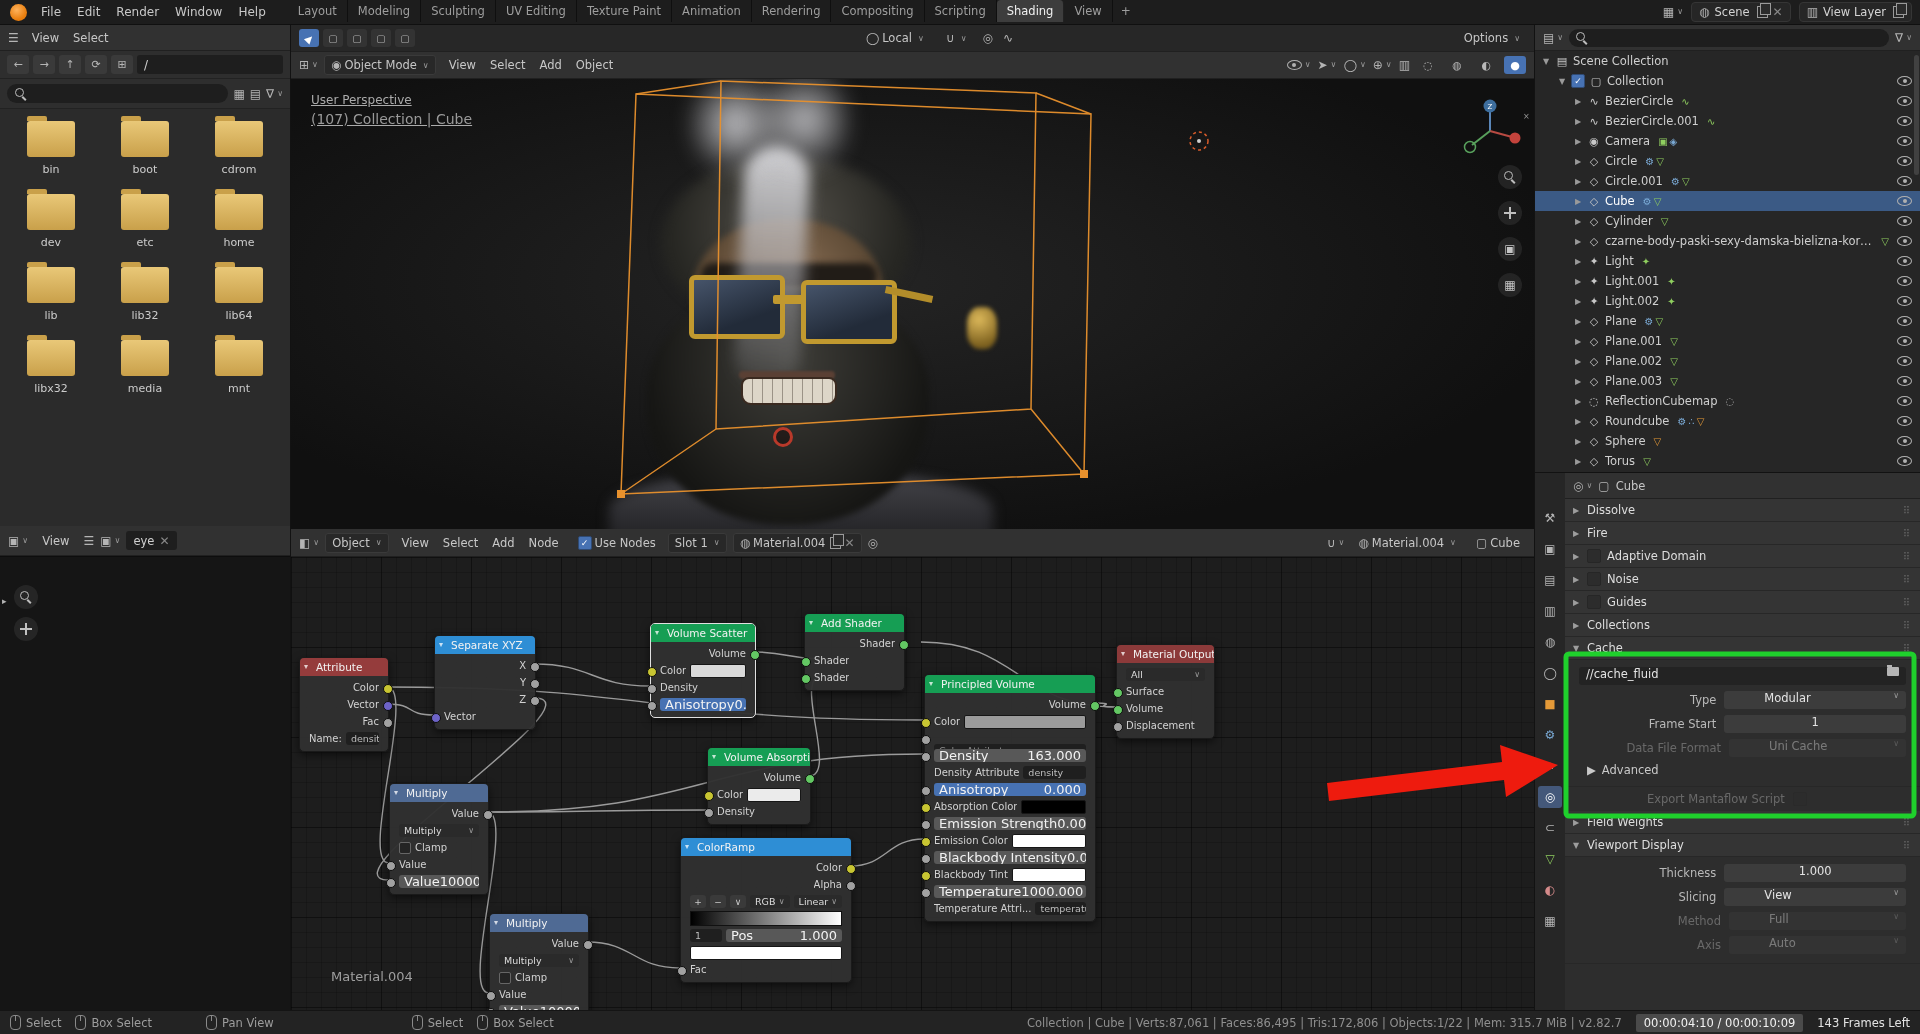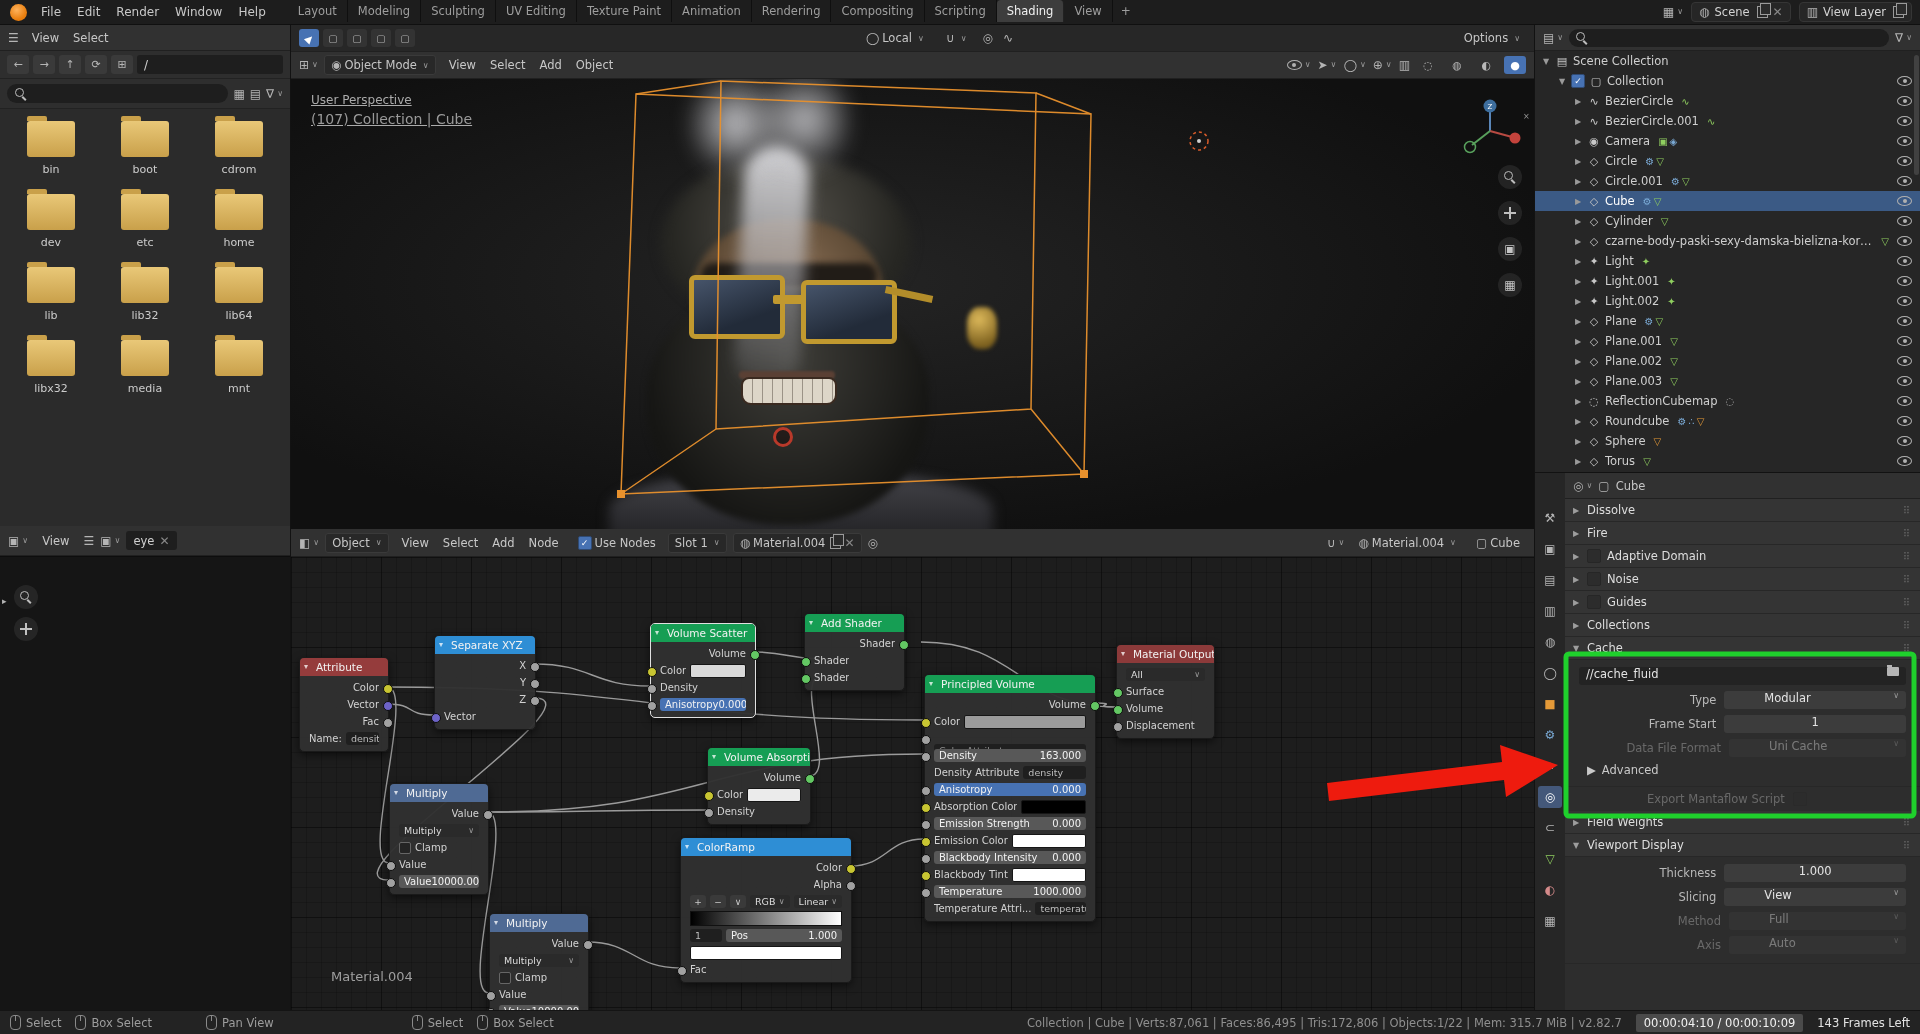--- a/index.html
+++ b/index.html
@@ -150,21 +150,21 @@
   .nh-converter .node-h{background:#2e8ed5;}
   .nh-math .node-h{background:#4f6a94;}
   .nh-output .node-h{background:#8c3a3a;}
   .nrow{position:relative;height:17px;display:flex;align-items:center;gap:4px;padding:0 9px;}
   .nrow.out{justify-content:flex-end;}
   .nrow .lbl{white-space:nowrap;overflow:hidden;}
   .sock{position:absolute;top:50%;margin-top:-4px;width:8px;height:8px;border-radius:50%;border:1px solid #0d0d0d;}
   .sock.l{left:-4.5px;} .sock.r{right:-4.5px;}
   .s-gray{background:#a1a1a1;} .s-green{background:#63c763;} .s-yellow{background:#c8c532;} .s-purple{background:#6d63c7;}
   .nslider{flex:1;height:13px;background:#585858;border-radius:3px;display:flex;align-items:center;
-    justify-content:space-between;padding:0 5px;color:#f2f2f2;font-size:10px;overflow:hidden;white-space:nowrap;}
+    justify-content:space-between;padding:0 5px;color:#f2f2f2;font-size:13px;overflow:hidden;white-space:nowrap;}
   .nslider.hl{background:#4772b3;}
   .kvf{flex:1;height:13px;background:#1f1f1f;border-radius:3px;color:#bdbdbd;padding:0 5px;font-size:9.5px;
     display:flex;align-items:center;overflow:hidden;white-space:nowrap;}
   .ndd{flex:1;height:13px;background:#2a2a2a;border-radius:3px;display:flex;justify-content:space-between;
     align-items:center;padding:0 5px;color:#ddd;font-size:9.5px;}
   .ncb{width:10px;height:10px;border:1px solid #666;background:#242424;border-radius:2px;flex:none;}
   .nsw{flex:1;height:12px;border-radius:2px;border:1px solid #161616;}
   .grad{flex:1;height:13px;background:linear-gradient(90deg,#000,#fff);border:1px solid #111;}
   .rampbtn{width:16px;height:13px;background:#3a3a3a;border-radius:3px;display:flex;align-items:center;
     justify-content:center;font-size:9px;color:#ccc;flex:none;}

